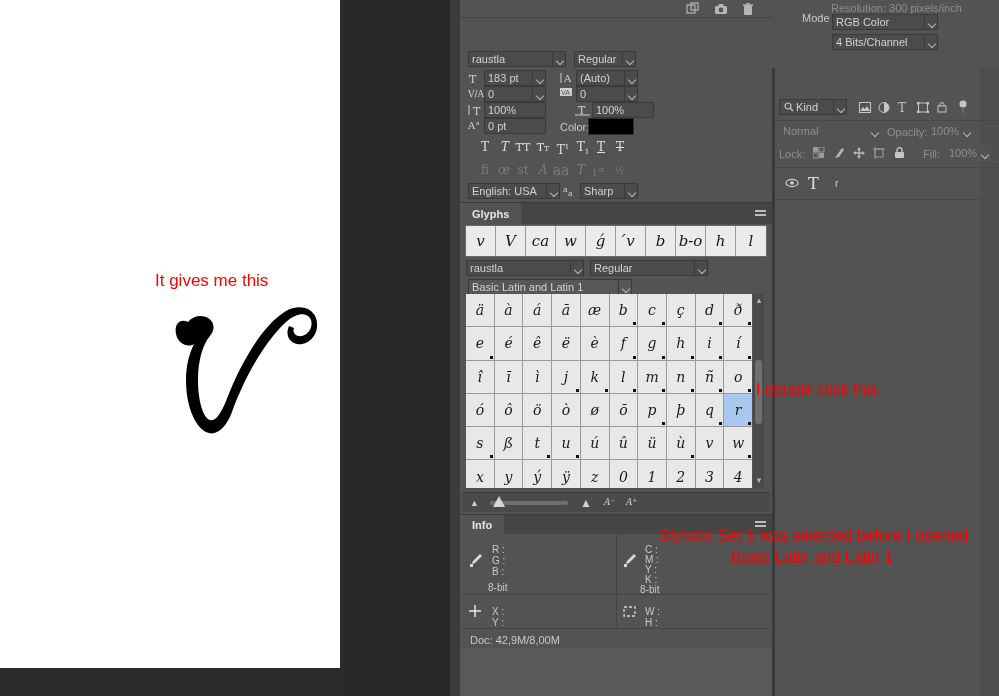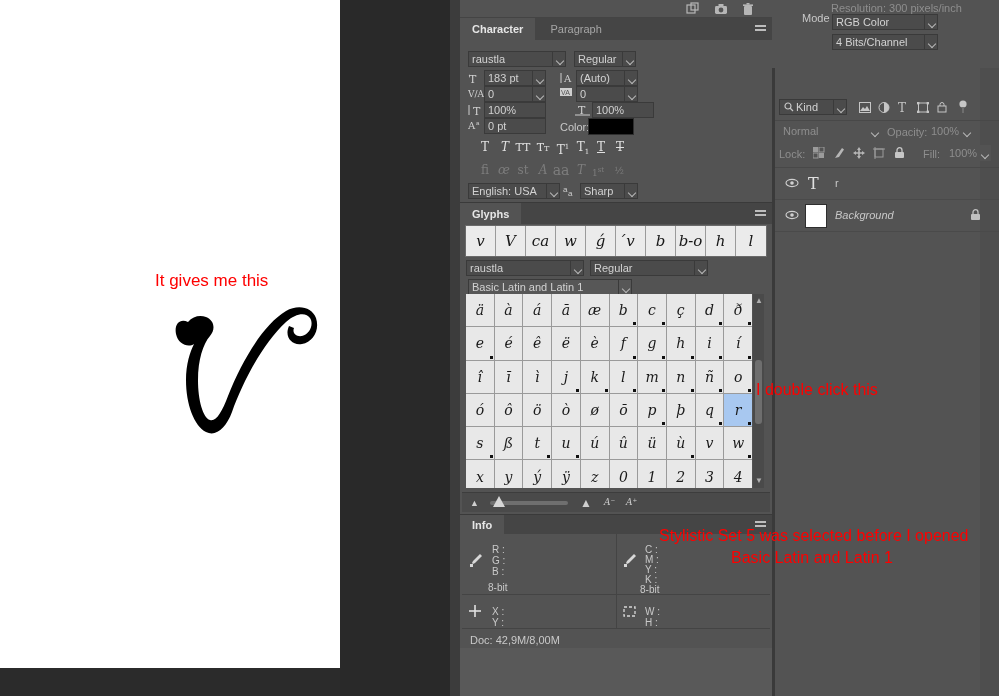--- a/index.html
+++ b/index.html
@@ -260,25 +260,20 @@
     </div>
     <div class="ps-icon" style="left:281px">
       <svg width="14" height="14" viewBox="0 0 14 14">
         <rect x="3" y="4" width="8" height="9" rx="1" fill="#c8c8c8"></rect>
         <rect x="2" y="2.4" width="10" height="1.6" fill="#c8c8c8"></rect>
         <rect x="5.5" y="1" width="3" height="1.6" fill="#c8c8c8"></rect>
       </svg>
     </div>
   </div>
 
-  <div style="position:absolute;left:460px;top:18px;width:312px;height:22px;background:#454545;">
-    <span class="tab active">Character</span>
-    <span class="tab">Paragraph</span>
-    <span class="panel-menu"></span>
-  </div>
 
   <div class="combo" style="left:468px;top:51px;width:98px;">
     <div class="cbx">raustla</div>
     <div class="cbarrow"></div>
   </div>
   <div class="combo" style="left:574px;top:51px;width:62px;">
     <div class="cbx">Regular</div>
     <div class="cbarrow"></div>
   </div>
 
@@ -668,34 +663,18 @@
     <span class="eye">
       <svg width="14" height="10" viewBox="0 0 14 10">
           <ellipse cx="7" cy="5" rx="6" ry="3.6" fill="none" stroke="#d0d0d0" stroke-width="1.1"></ellipse>
           <circle cx="7" cy="5" r="1.8" fill="#d0d0d0"></circle>
         </svg>
     </span>
     <span class="layer-T">T</span>
     <span class="layer-name">r</span>
   </div>
 
-  <div class="layer-row" style="top:200px;">
-    <span class="eye">
-      <svg width="14" height="10" viewBox="0 0 14 10">
-          <ellipse cx="7" cy="5" rx="6" ry="3.6" fill="none" stroke="#d0d0d0" stroke-width="1.1"></ellipse>
-          <circle cx="7" cy="5" r="1.8" fill="#d0d0d0"></circle>
-        </svg>
-    </span>
-    <span class="layer-thumb"></span>
-    <span class="layer-name it">Background</span>
-    <span class="lock-ico">
-      <svg width="11" height="12" viewBox="0 0 11 12">
-          <rect x="1" y="5" width="9" height="6" rx="1" fill="#c0c0c0"></rect>
-          <path d="M3 5 V3.2 A2.5 2.5 0 0 1 8 3.2 V5" fill="none" stroke="#c0c0c0" stroke-width="1.3"></path>
-        </svg>
-    </span>
-  </div>
 
   <div class="anno anno-dbl">I double click this</div>
   <div class="anno anno-ss5a">Stylistic Set 5 was selected before I opened</div>
   <div class="anno anno-ss5b">Basic Latin and Latin 1</div>
 
 </div>
 
 </body></html>

